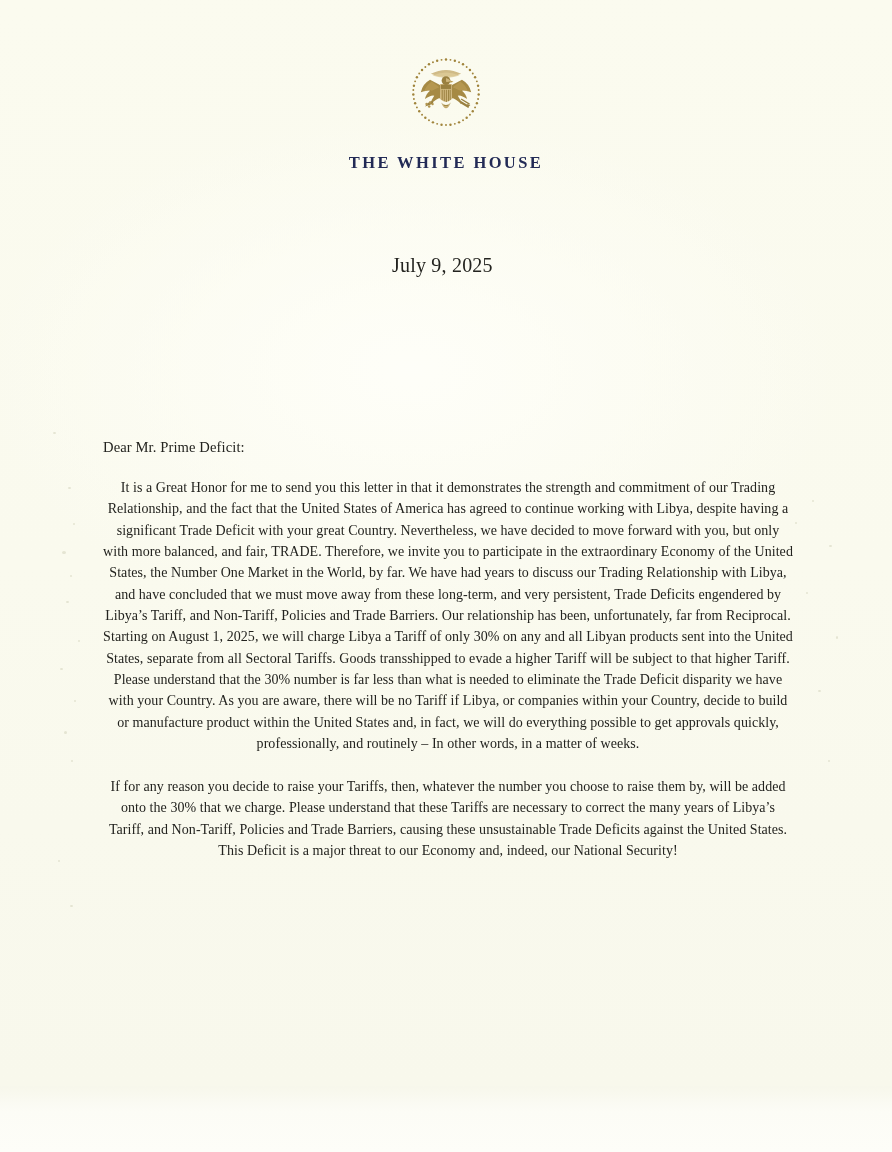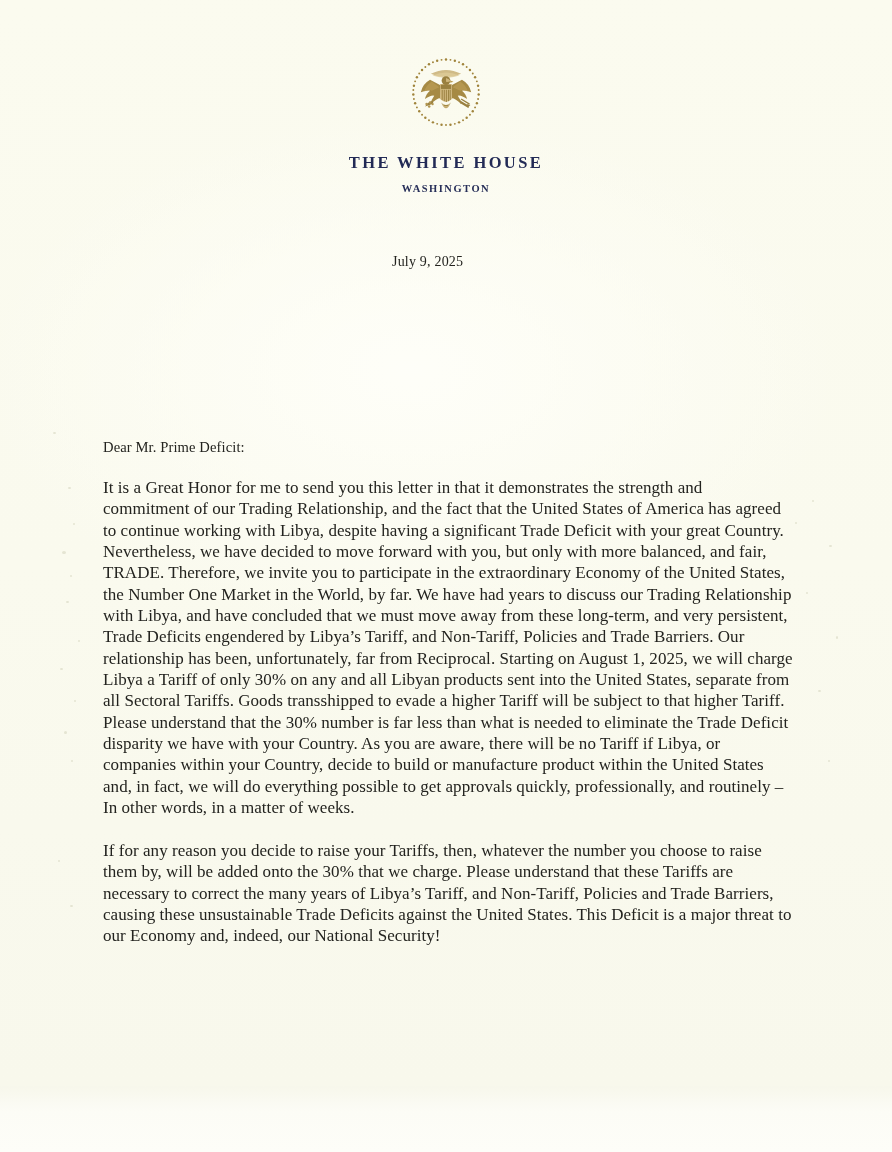--- a/index.html
+++ b/index.html
@@ -76,21 +76,21 @@
     letter-spacing: 1.5px;
     color: #262e58;
     line-height: 1;
   }
 
   
   .date {
     position: absolute;
     top: 254px;
     left: 392px;
-    font-size: 14px;
+    font-size: 20px;
     letter-spacing: 0.2px;
   }
   .addressee {
     position: absolute;
     top: 318px;
     left: 103px;
     font-size: 14.6px;
     line-height: 21.5px;
     letter-spacing: 0.1px;
   }
@@ -102,24 +102,24 @@
     left: 103px;
     font-size: 14.6px;
     letter-spacing: 0.1px;
   }
 
   .body {
     position: absolute;
     top: 477px;
     left: 103px;
     width: 690px;
-    font-size: 17px;
+    font-size: 14px;
     line-height: 21.35px;
     letter-spacing: 0.05px;
-    text-align: left;
+    text-align: center;
   }
   .body p {
     margin: 0 0 21.35px 0;
   }
   .body p:last-child { margin-bottom: 1px; }
 
   
   .speck {
     position: absolute;
     z-index: 4;
@@ -220,21 +220,20 @@
 
             <path d="M44 60 Q50 70 56 60 Q50 66 44 60 Z" fill="#9a7b2e"></path>
             <path d="M45 62 Q50 72 55 62 Q50 68 45 62 Z" fill="#bb9c54"></path>
           </g>
         </svg>
       </div>
     </div>
 
     <div class="letterhead">
       <div class="wh-title">THE WHITE HOUSE</div>
-      <div class="wh-sub">WASHINGTON</div>
     </div>
 
     <div class="date">July 9, 2025</div>
 
 
     <div class="salutation">Dear Mr. Prime Deficit:</div>
 
     <div class="body">
       <p>It is a Great Honor for me to send you this letter in that it demonstrates the strength and commitment of our Trading Relationship, and the fact that the United States of America has agreed to continue working with Libya, despite having a significant Trade Deficit with your great Country. Nevertheless, we have decided to move forward with you, but only with more balanced, and fair, TRADE. Therefore, we invite you to participate in the extraordinary Economy of the United States, the Number One Market in the World, by far. We have had years to discuss our Trading Relationship with Libya, and have concluded that we must move away from these long-term, and very persistent, Trade Deficits engendered by Libya’s Tariff, and Non-Tariff, Policies and Trade Barriers. Our relationship has been, unfortunately, far from Reciprocal. Starting on August 1, 2025, we will charge Libya a Tariff of only 30% on any and all Libyan products sent into the United States, separate from all Sectoral Tariffs. Goods transshipped to evade a higher Tariff will be subject to that higher Tariff. Please understand that the 30% number is far less than what is needed to eliminate the Trade Deficit disparity we have with your Country. As you are aware, there will be no Tariff if Libya, or companies within your Country, decide to build or manufacture product within the United States and, in fact, we will do everything possible to get approvals quickly, professionally, and routinely – In other words, in a matter of weeks.</p>
       <p>If for any reason you decide to raise your Tariffs, then, whatever the number you choose to raise them by, will be added onto the 30% that we charge. Please understand that these Tariffs are necessary to correct the many years of Libya’s Tariff, and Non-Tariff, Policies and Trade Barriers, causing these unsustainable Trade Deficits against the United States. This Deficit is a major threat to our Economy and, indeed, our National Security!</p>

